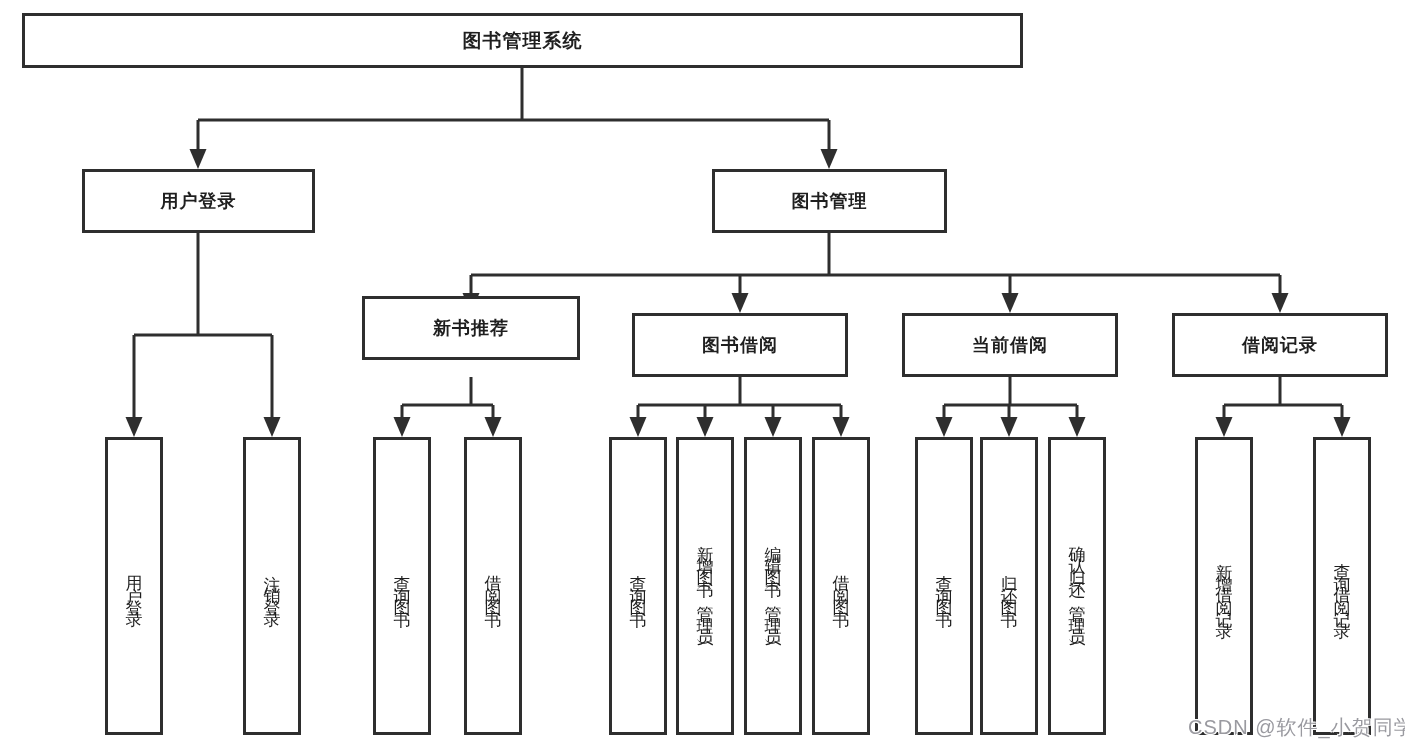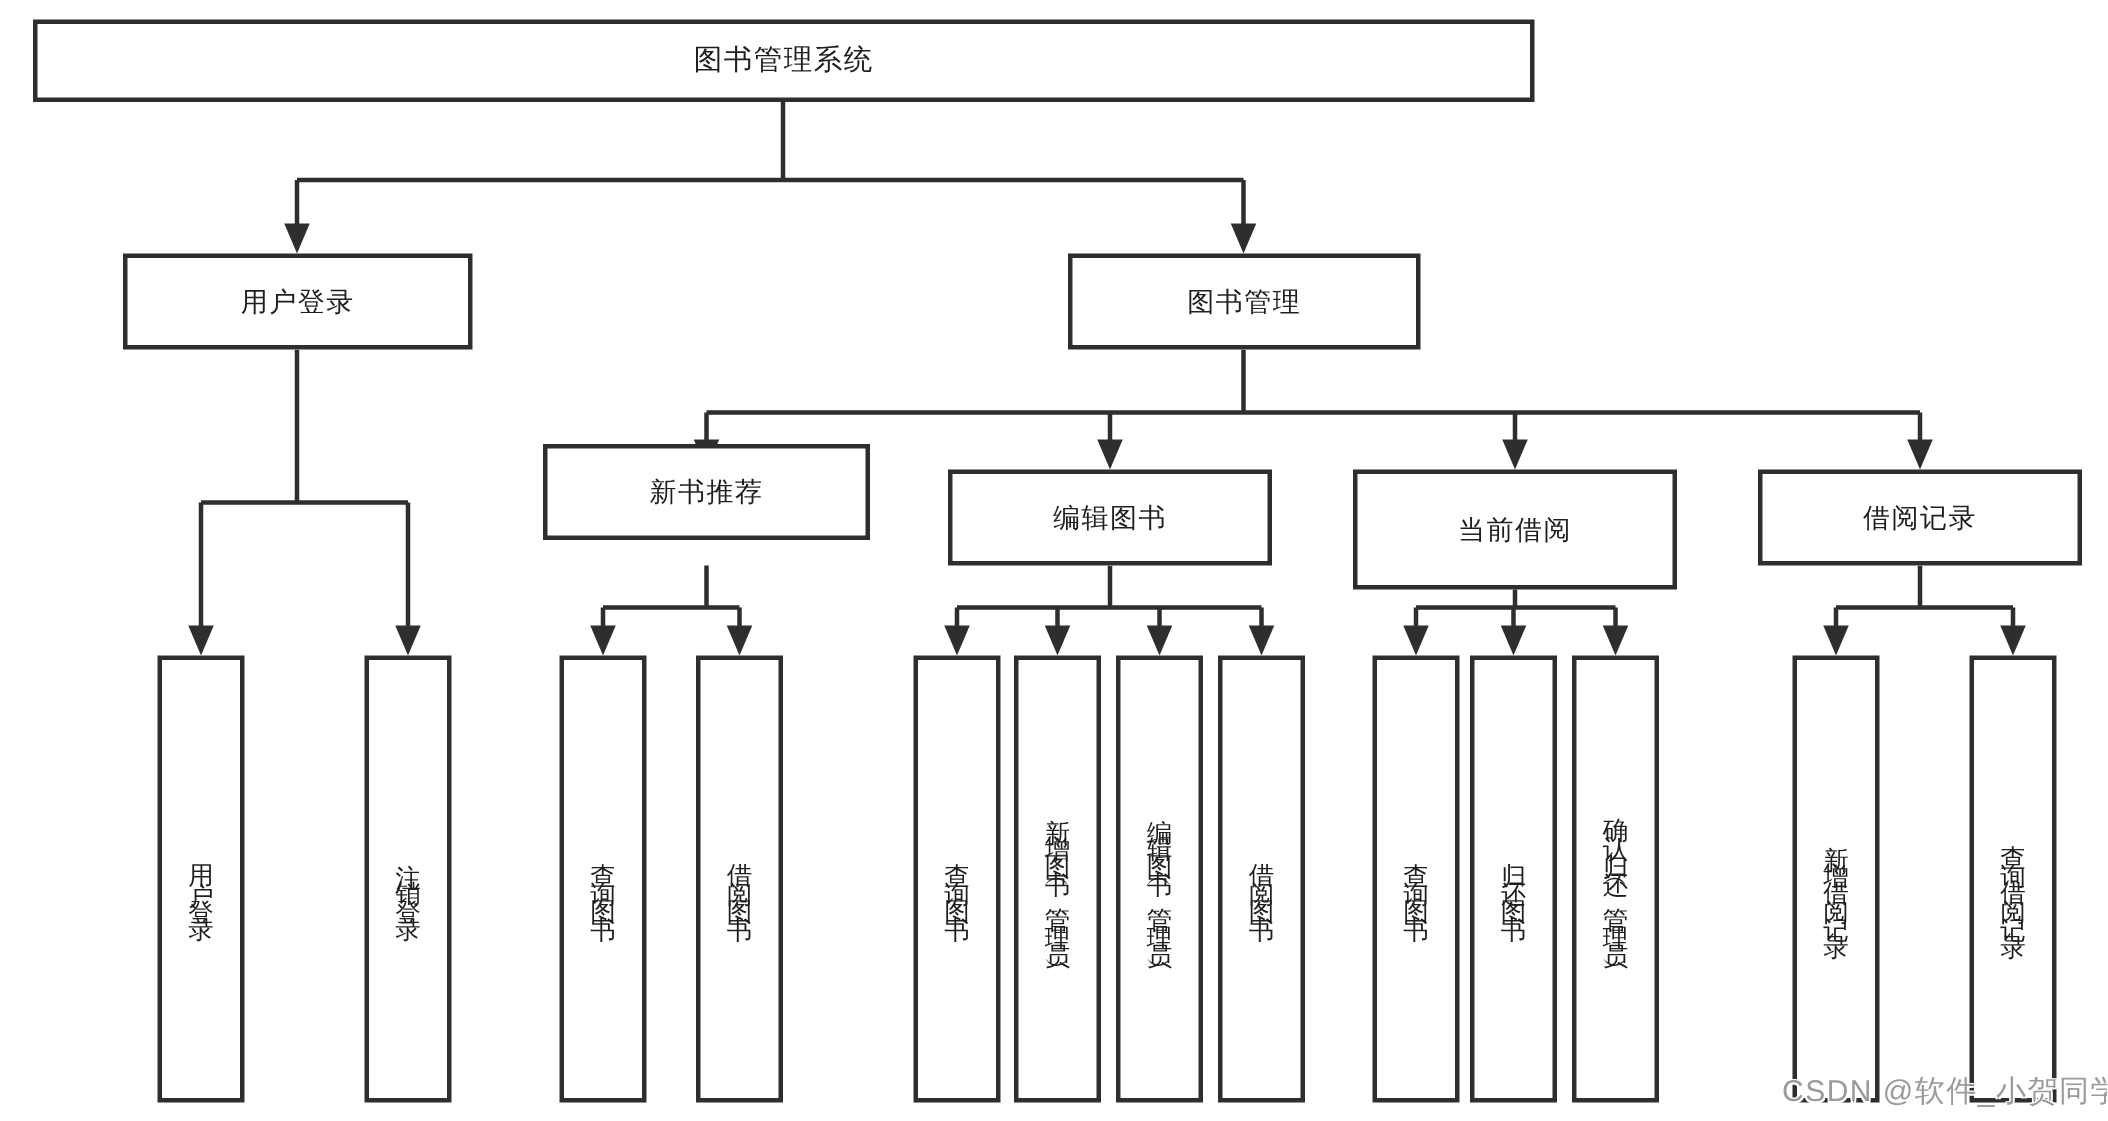--- a/index.html
+++ b/index.html
@@ -29,20 +29,21 @@
     color: #1f1f1f;
     display: flex;
     align-items: center;
     justify-content: center;
     text-align: center;
   }
   .hbox {
     font-size: 18px;
     letter-spacing: 1px;
     line-height: 1;
+    font-weight: bold;
   }
   .root {
     left: 22px;  top: 13px;  width: 1001px; height: 55px;
     font-size: 19px;
   }
   .leaf {
     top: 437px;
     width: 58px;
     height: 298px;
     writing-mode: vertical-rl;
@@ -107,22 +108,22 @@
       <polygon points="1333.5,417 1350.5,417 1342,437"></polygon>
     </g>
   </svg>
 
   <div class="box hbox root">图书管理系统</div>
 
   <div class="box hbox" style="left:82px; top:169px; width:233px; height:64px;">用户登录</div>
   <div class="box hbox" style="left:712px; top:169px; width:235px; height:64px;text-align:right;">图书管理</div>
 
   <div class="box hbox" style="left:362px; top:296px; width:218px; height:64px;">新书推荐</div>
-  <div class="box hbox" style="left:632px; top:313px; width:216px; height:64px;">编辑图书</div>
-  <div class="box hbox" style="left:902px; top:313px; width:216px; height:80px;">当前借阅</div>
+  <div class="box hbox" style="left:632px; top:313px; width:216px; height:64px;">图书借阅</div>
+  <div class="box hbox" style="left:902px; top:313px; width:216px; height:64px;">当前借阅</div>
   <div class="box hbox" style="left:1172px; top:313px; width:216px; height:64px;">借阅记录</div>
 
   <div class="box leaf" style="left:105px;">用户登录</div>
   <div class="box leaf" style="left:243px;">注销登录</div>
   <div class="box leaf" style="left:373px;">查询图书</div>
   <div class="box leaf" style="left:464px;">借阅图书</div>
   <div class="box leaf" style="left:609px;">查询图书</div>
   <div class="box leaf" style="left:676px;">新增图书（管理员）</div>
   <div class="box leaf" style="left:744px;">编辑图书（管理员）</div>
   <div class="box leaf" style="left:812px;">借阅图书</div>

